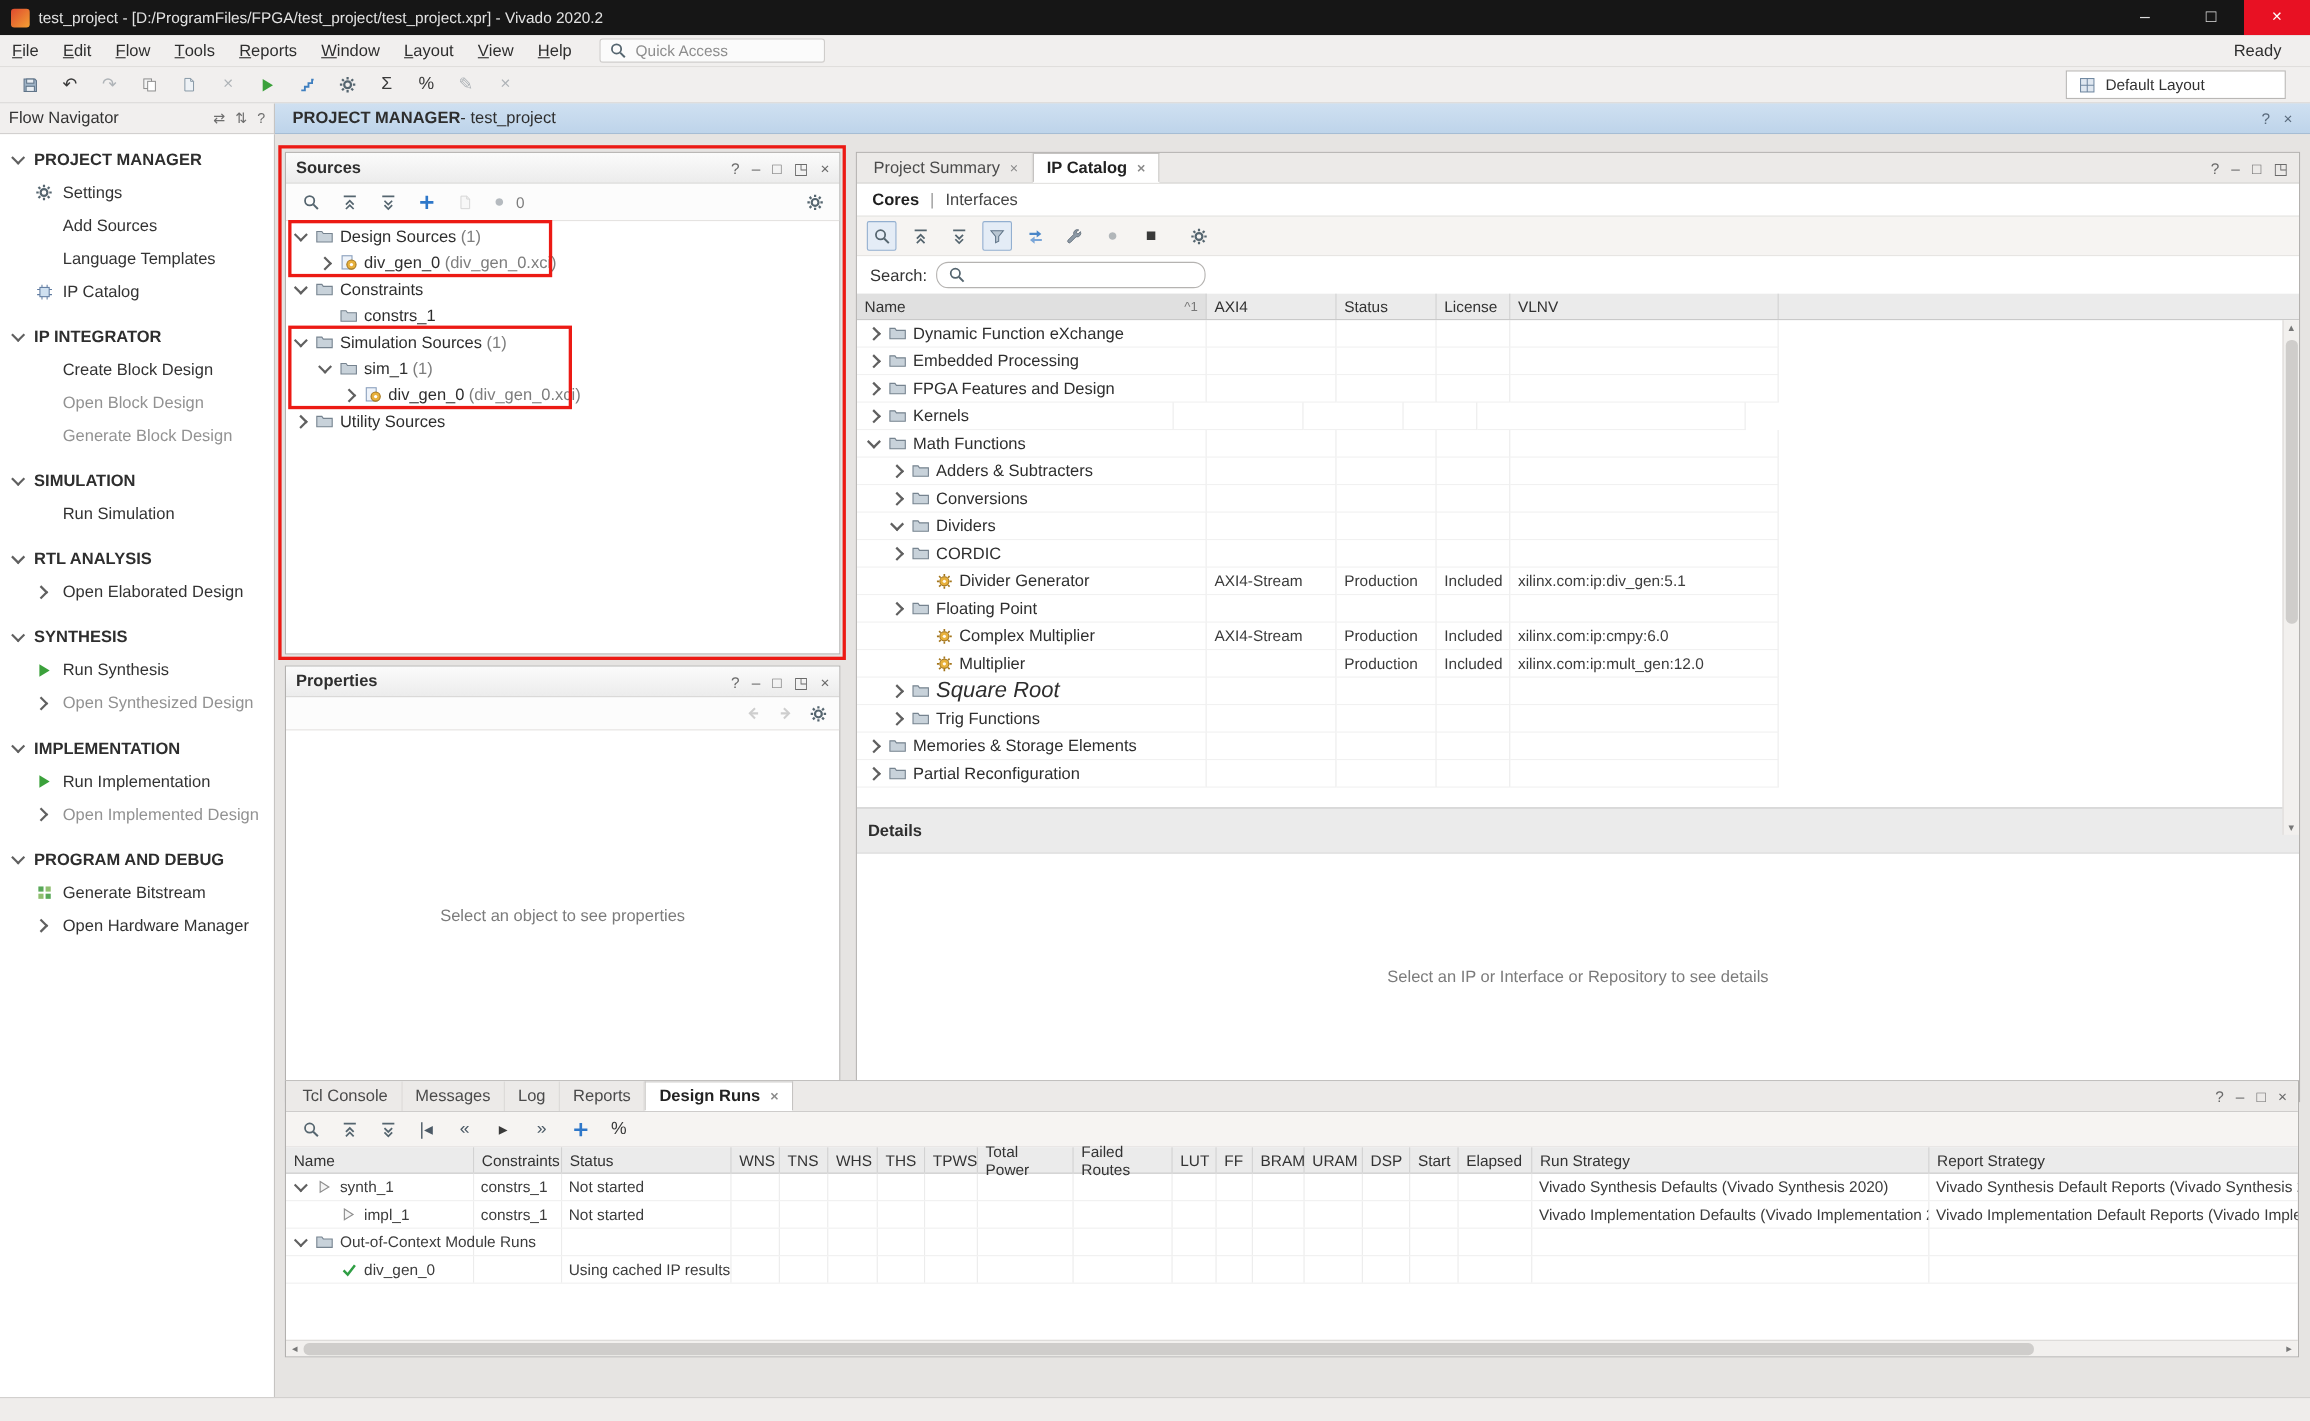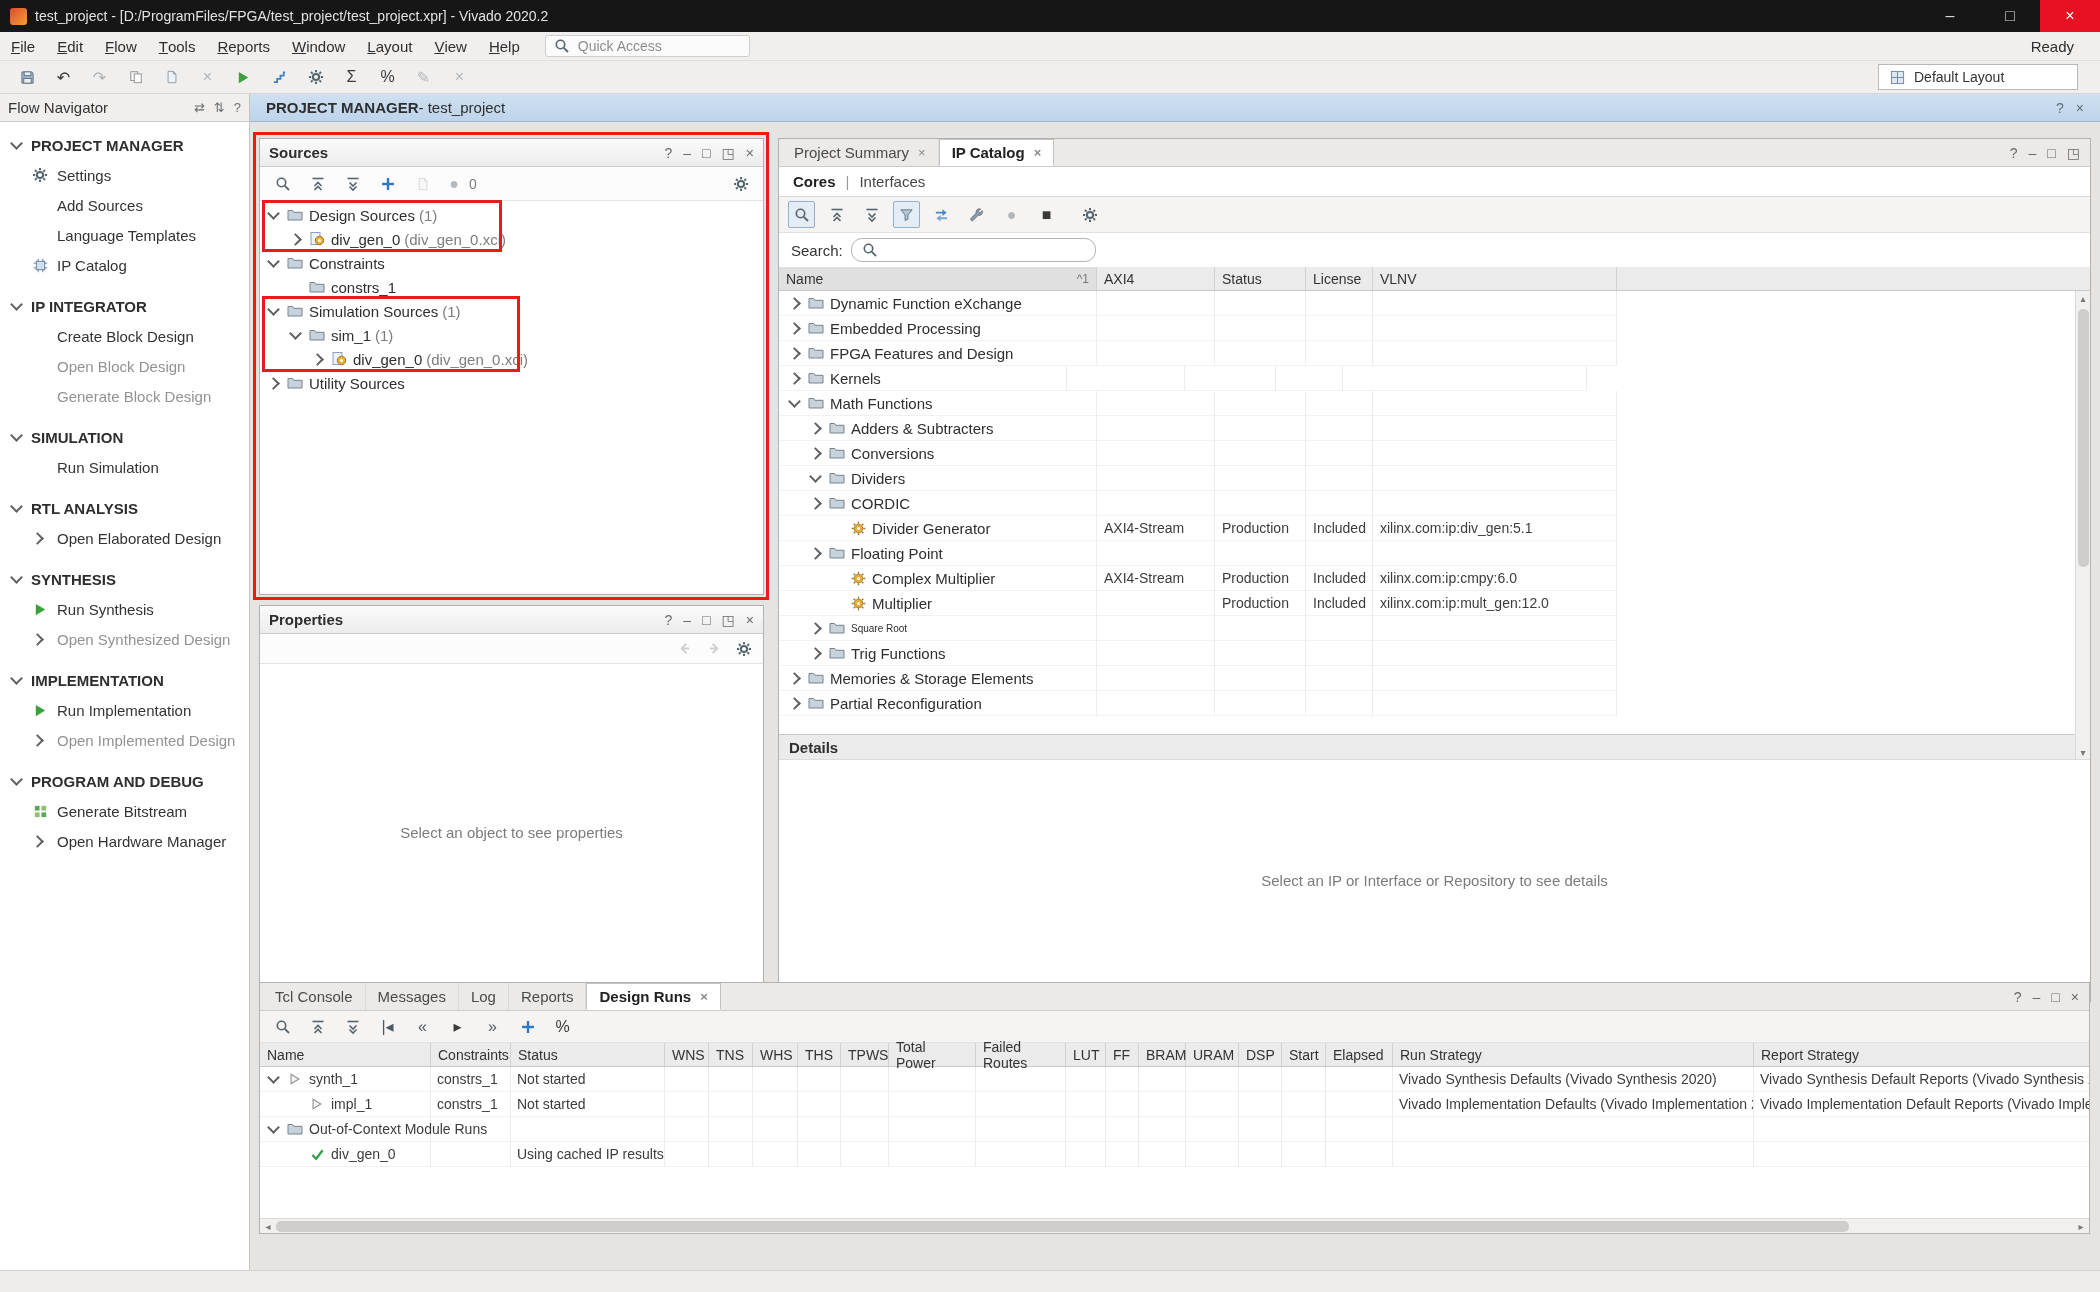--- a/index.html
+++ b/index.html
@@ -116,21 +116,21 @@
     border-right:1px solid #d2d2d2; height:100%; }
   .chcell.sorted { background:#e0e0e0; }
   .chcell .sortmark { margin-left:auto; color:#777; font-size:12px; }
   .cat-rows { flex:none; position:relative; }
   .crow { height:25px; display:flex; align-items:center; }
   .ccell { height:100%; display:flex; align-items:center; padding:0 7px; font-size:14px;
     color:#3c3c3c; border-right:1px solid #ececec; border-bottom:1px solid #f1f1f1;
     overflow:hidden; white-space:nowrap; }
   .ccell.cname { padding-right:4px; gap:4px; }
   .cfill { flex:1; }
-  .details-head { height:26px; background:#ebebeb; border-top:1px solid #c9c9c9;
+  .details-head { height:42px; background:#ebebeb; border-top:1px solid #c9c9c9;
     border-bottom:1px solid #dcdcdc; display:flex; align-items:center; padding:0 10px;
     font-weight:bold; color:#2e2e2e; flex:none; }
   .details-body { flex:1; display:flex; align-items:center; justify-content:center; color:#7b7b7b; }
   .vscroll { position:absolute; right:0; top:152px; width:15px; height:468px; background:#f2f0ee;
     border-left:1px solid #dcdad8; display:flex; flex-direction:column; align-items:center; }
   .vscroll .arr { height:14px; color:#777; font-size:10px; display:flex; align-items:center; }
   .vthumb { width:11px; height:258px; background:#cfcdcb; border-radius:5px; margin-top:4px; }
   
   .run-header { height:24px; display:flex; flex:none; background:#ebebeb; border-bottom:1px solid #c9c9c9; }
   .rrow { height:25px; display:flex; border-bottom:1px solid #f0f0f0; }
@@ -1022,21 +1022,21 @@
           <div class="cfill"></div>
         </div>
         <div class="crow">
           <div class="ccell cname" style="width: 318px; padding-left: 29px;">
             <span class="chev right"></span>
             <span class="ic">
               <svg viewBox="0 0 16 16" width="16" height="16">
                 <path d="M1 13 V3.5 h4.6 l1.3 1.8 H15 V13 z" fill="#c8d2da" stroke="#76838f" stroke-width="1"></path>
               </svg>
             </span>
-            <span style="font-size: 10px; color: rgb(46, 46, 46);">Square Root</span>
+            <span style="font-size: 20px; color: rgb(46, 46, 46); font-style: italic;">Square Root</span>
           </div>
           <div class="ccell" style="width: 118px;"></div>
           <div class="ccell" style="width: 91px;"></div>
           <div class="ccell" style="width: 67px;"></div>
           <div class="ccell" style="width: 244px;"></div>
           <div class="cfill"></div>
         </div>
         <div class="crow">
           <div class="ccell cname" style="width: 318px; padding-left: 29px;">
             <span class="chev right"></span>

